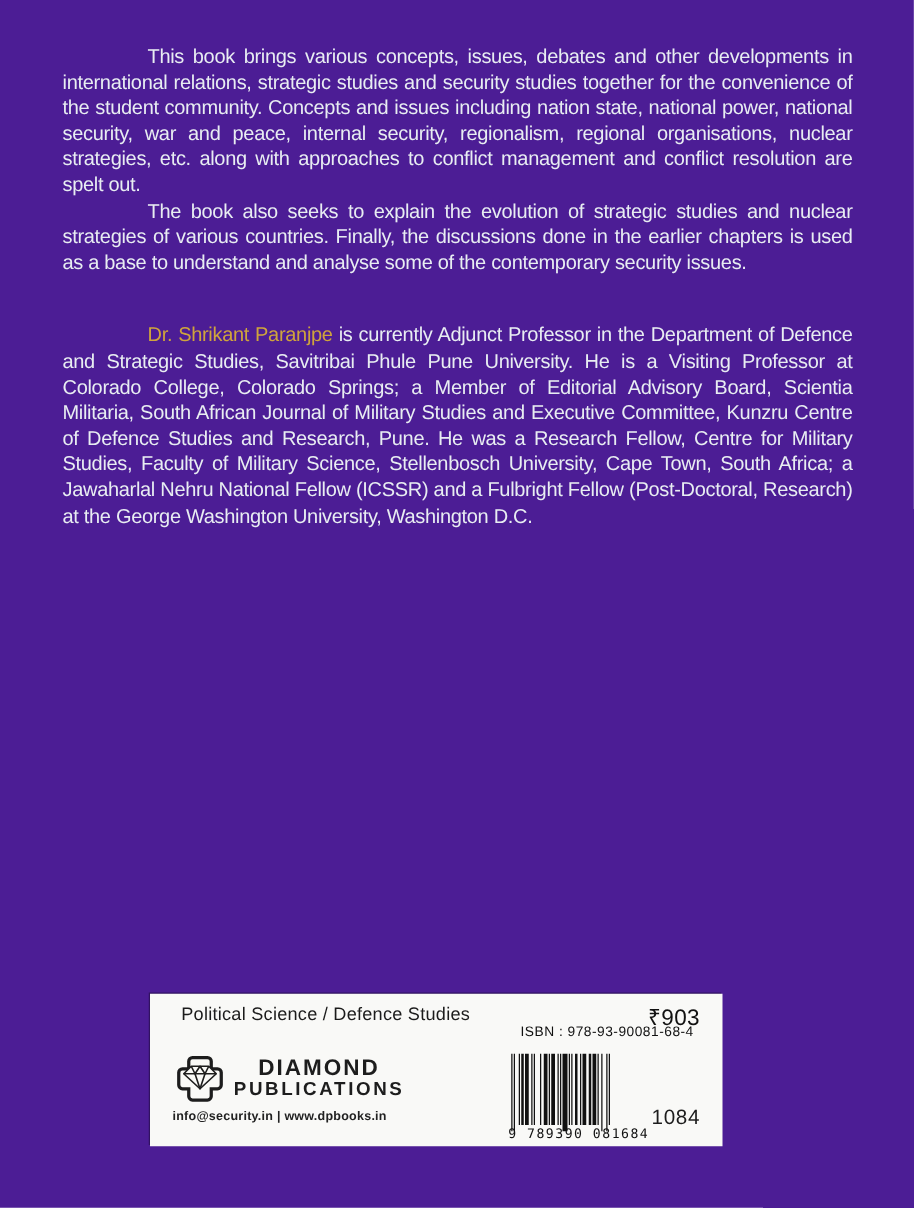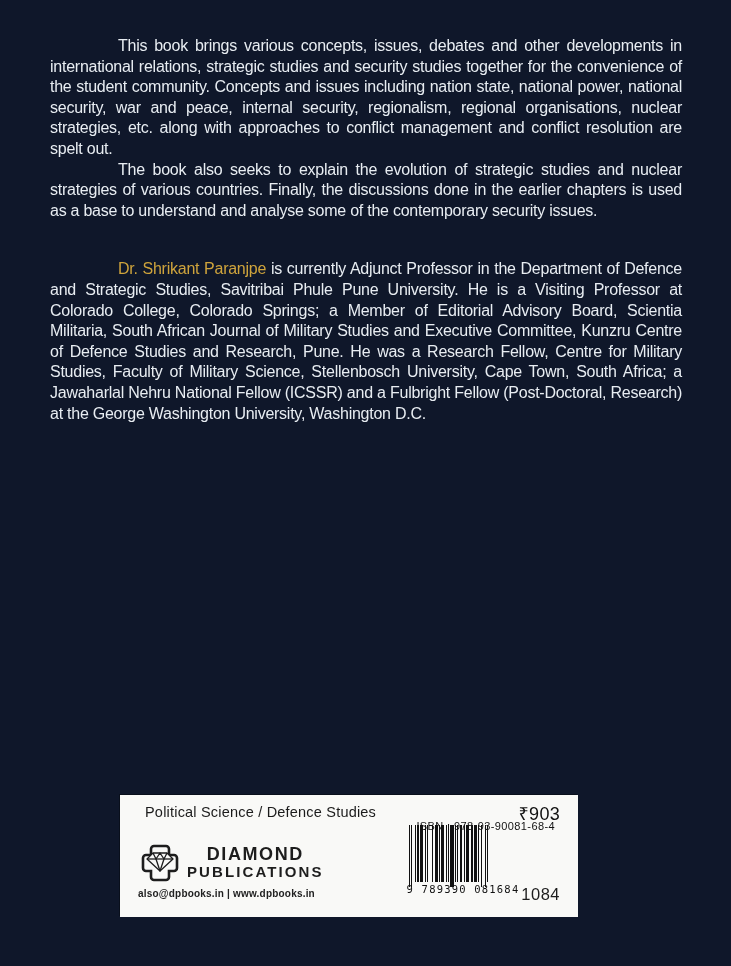--- a/index.html
+++ b/index.html
@@ -9,21 +9,21 @@
   body {
     width: 731px;
     height: 966px;
     overflow: hidden;
     font-family: "Liberation Sans", sans-serif;
   }
   .cover {
     position: relative;
     width: 731px;
     height: 966px;
-    background: #0f172a;
+    background: #4c1d95;
   }
   
   .text-block {
     position: absolute;
     left: 50px;
     right: 49px;
     top: 36px;
     color: #e8edf2;
   }
   .para {
@@ -74,21 +74,21 @@
     width: 185px;
     text-align: right;
     font-size: 11px;
     letter-spacing: 0.4px;
     white-space: nowrap;
     color: #111;
   }
   .barcode {
     position: absolute;
     left: 277px;
-    top: 30px;
+    top: 48px;
     width: 132px;
     text-align: center;
   }
   .bars {
     height: 57px;
     margin: 0 auto;
     width: 108px;
     display: flex;
     align-items: stretch;
   }
@@ -236,16 +236,16 @@
             <polyline points="16,16 20,28 24,16" fill="none"></polyline>
           </g>
         </svg>
       </span>
       <div class="logo-text">
         <div class="logo-name">DIAMOND</div>
         <div class="logo-sub">PUBLICATIONS</div>
       </div>
     </div>
 
-    <div class="contact">also@dpbooks.in | www.dpbooks.in</div>
+    <div class="contact">info@security.in | www.dpbooks.in</div>
   </div>
 
 </div>
 
 </body></html>

